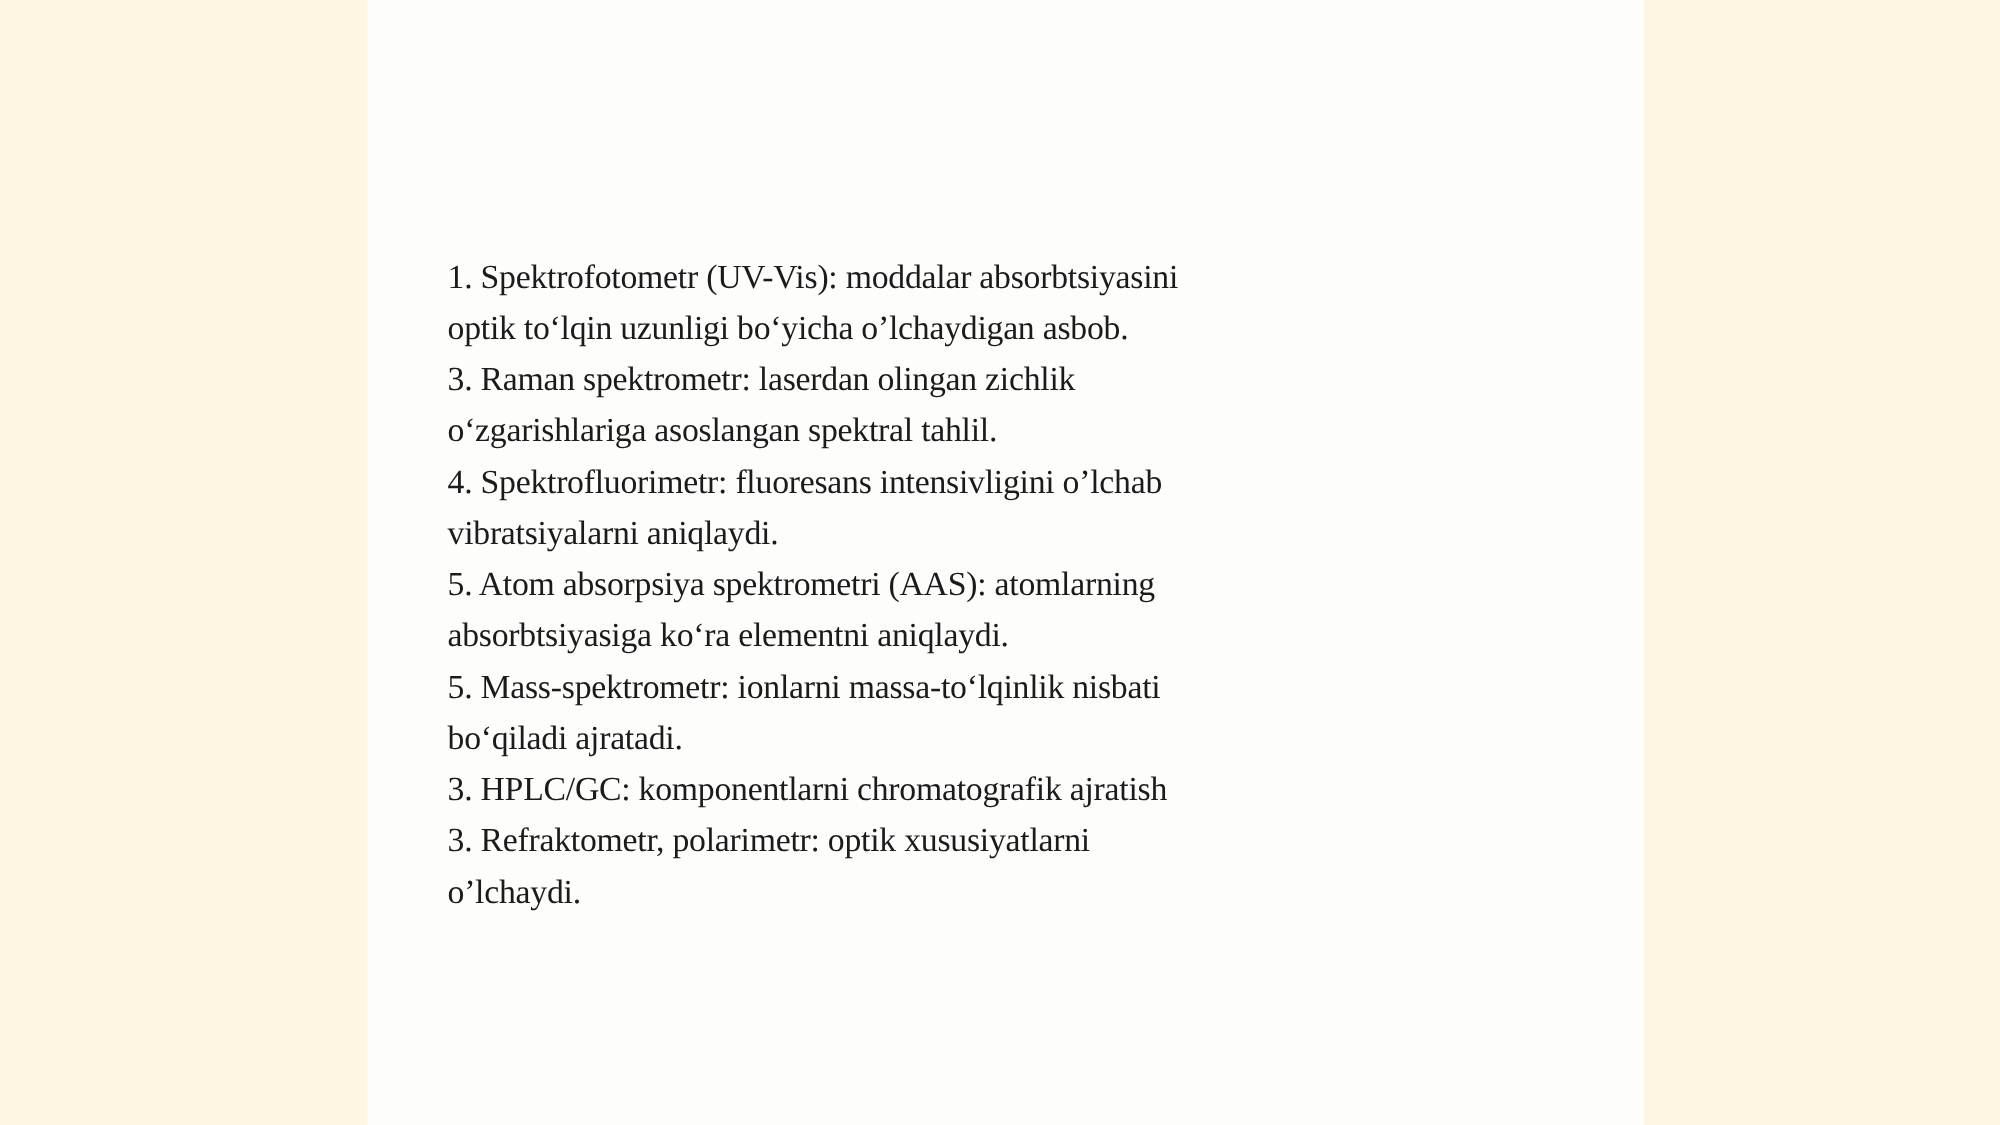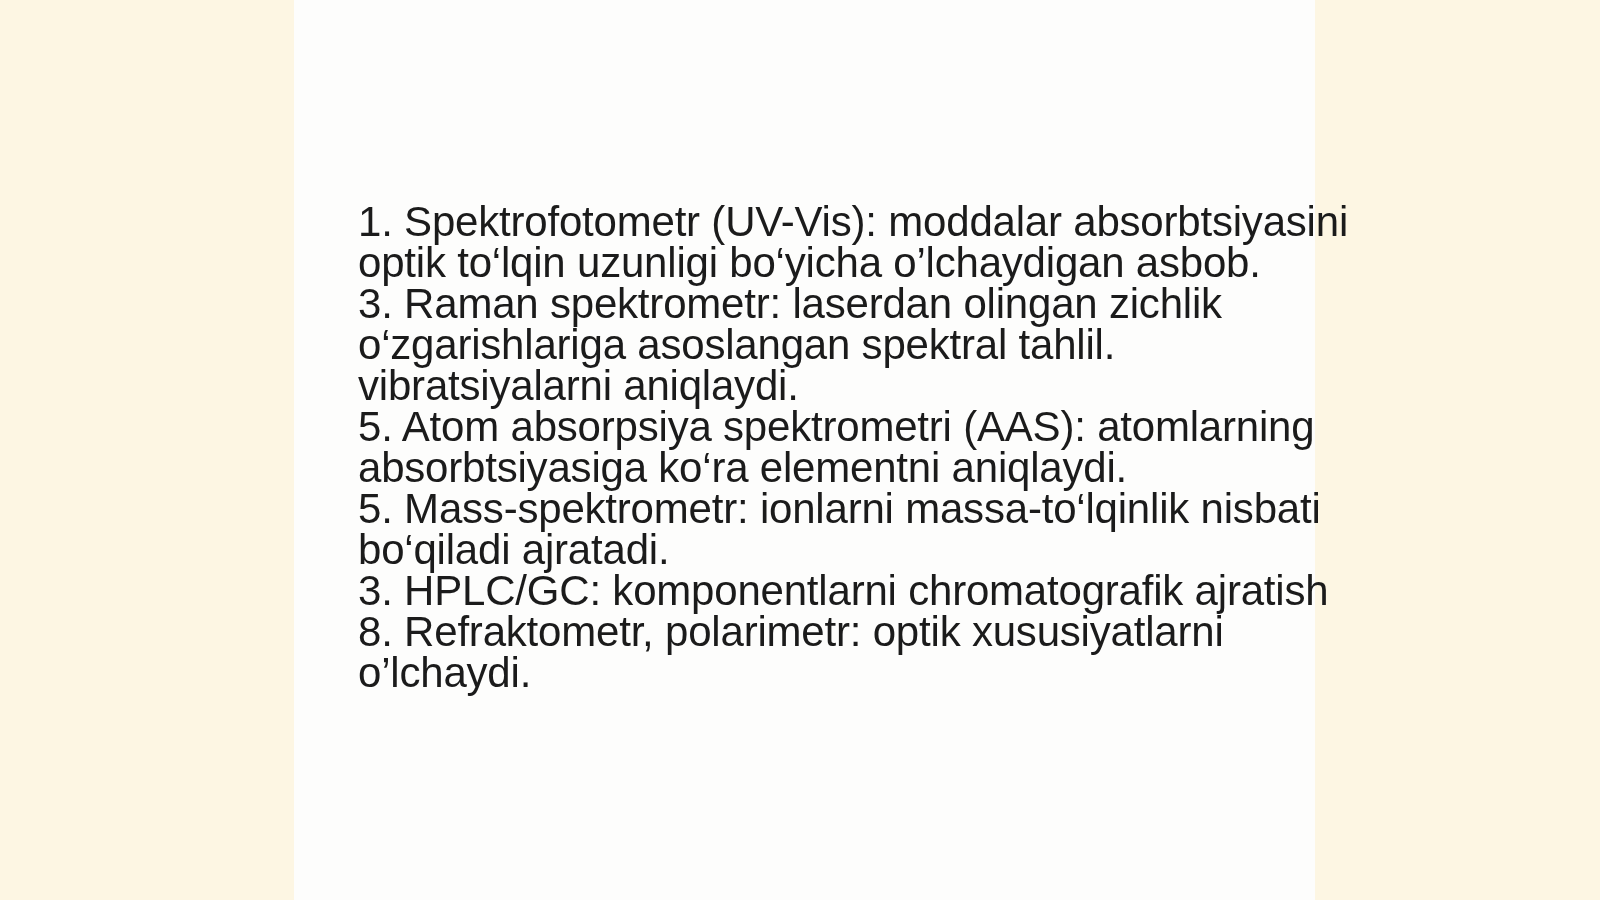--- a/index.html
+++ b/index.html
@@ -27,23 +27,24 @@
     width: 1021px;
     height: 900px;
     background: var(--panel-bg);
   }
   .instrument-list {
     position: absolute;
     left: 64px;            
     top: 201px;
     width: 880px;
     color: var(--text-color);
-    font-size: 42px;
+    font-size: 27px;
     line-height: 41px;
     letter-spacing: -0.2px;
+    font-family: Liberation Serif, serif;
   }
   .list-item { display: block; }
   .line { display: block; white-space: nowrap; }
 </style>
 </head>
 <body>
 
 <div class="page">
   <div class="content-panel">
     <div class="instrument-list">
@@ -53,37 +54,38 @@
         <span class="line">optik to‘lqin uzunligi bo‘yicha o’lchaydigan asbob.</span>
       </div>
 
 
       <div class="list-item">
         <span class="line">3. Raman spektrometr: laserdan olingan zichlik</span>
         <span class="line">o‘zgarishlariga asoslangan spektral tahlil.</span>
       </div>
 
       <div class="list-item">
+        <span class="line">4. Spektrofluorimetr: fluoresans intensivligini o’lchab</span>
         <span class="line">vibratsiyalarni aniqlaydi.</span>
       </div>
 
       <div class="list-item">
         <span class="line">5. Atom absorpsiya spektrometri (AAS): atomlarning</span>
         <span class="line">absorbtsiyasiga ko‘ra elementni aniqlaydi.</span>
       </div>
 
       <div class="list-item">
         <span class="line">5. Mass-spektrometr: ionlarni massa-to‘lqinlik nisbati</span>
         <span class="line">bo‘qiladi ajratadi.</span>
       </div>
 
       <div class="list-item">
         <span class="line">3. HPLC/GC: komponentlarni chromatografik ajratish</span>
       </div>
 
       <div class="list-item">
-        <span class="line">8. Refraktometr, polarimetr: optik xususiyatlarni</span>
+        <span class="line">3. Refraktometr, polarimetr: optik xususiyatlarni</span>
         <span class="line">o’lchaydi.</span>
       </div>
 
     </div>
   </div>
 </div>
 
 </body></html>

